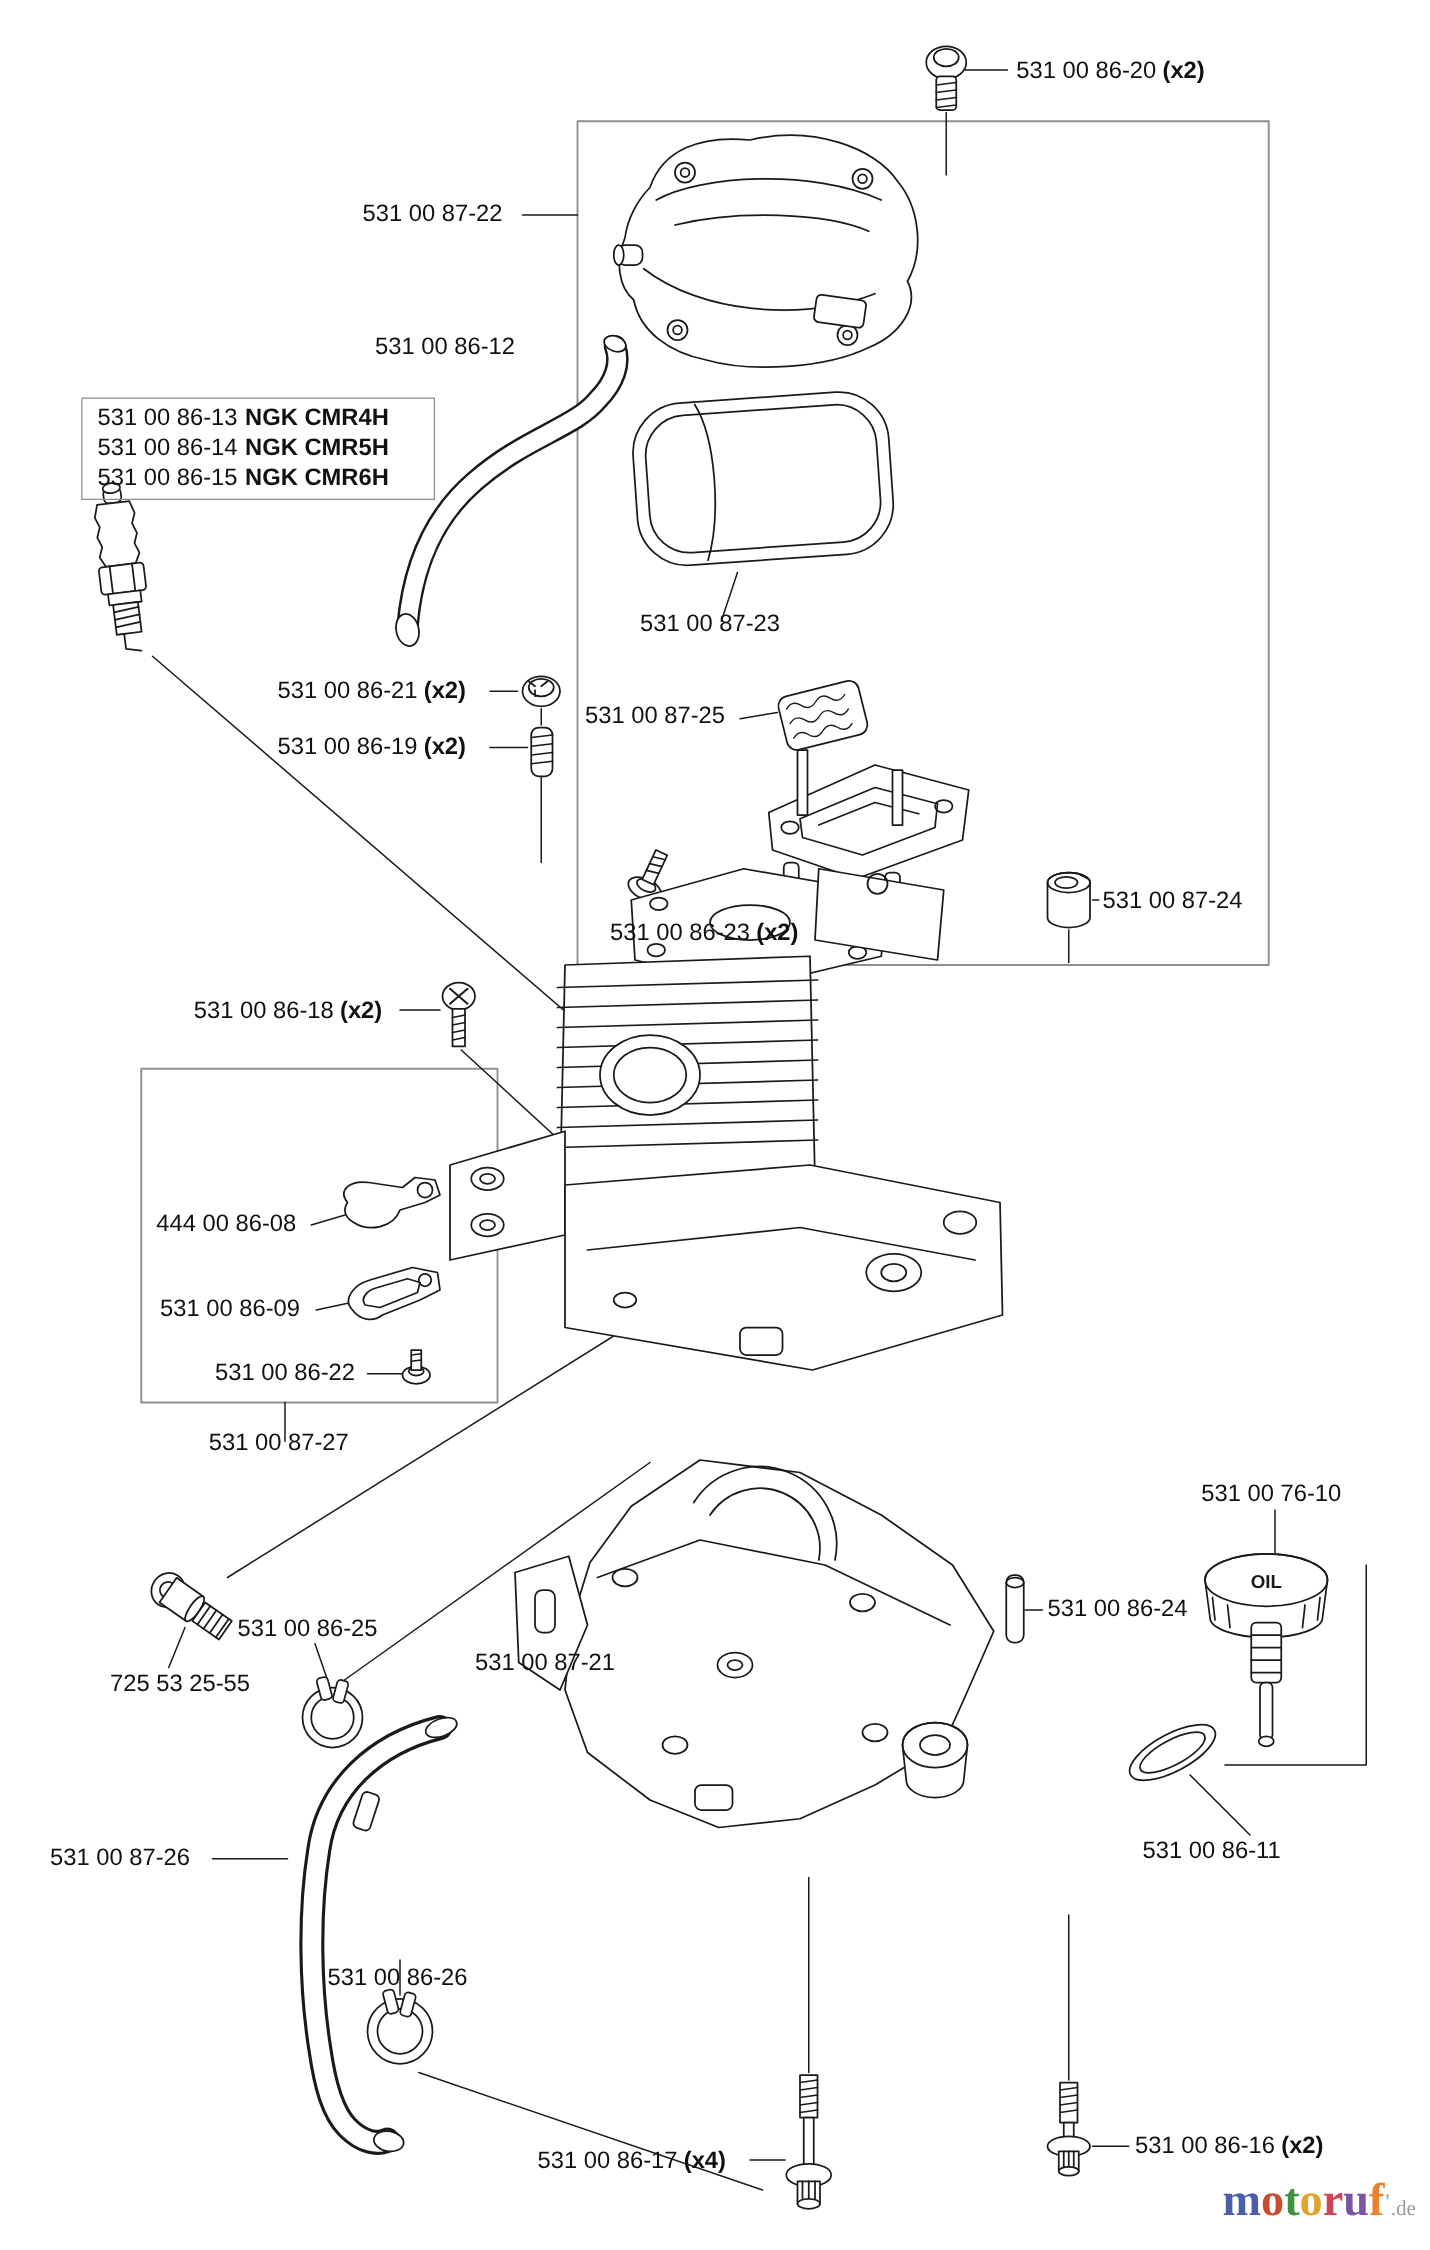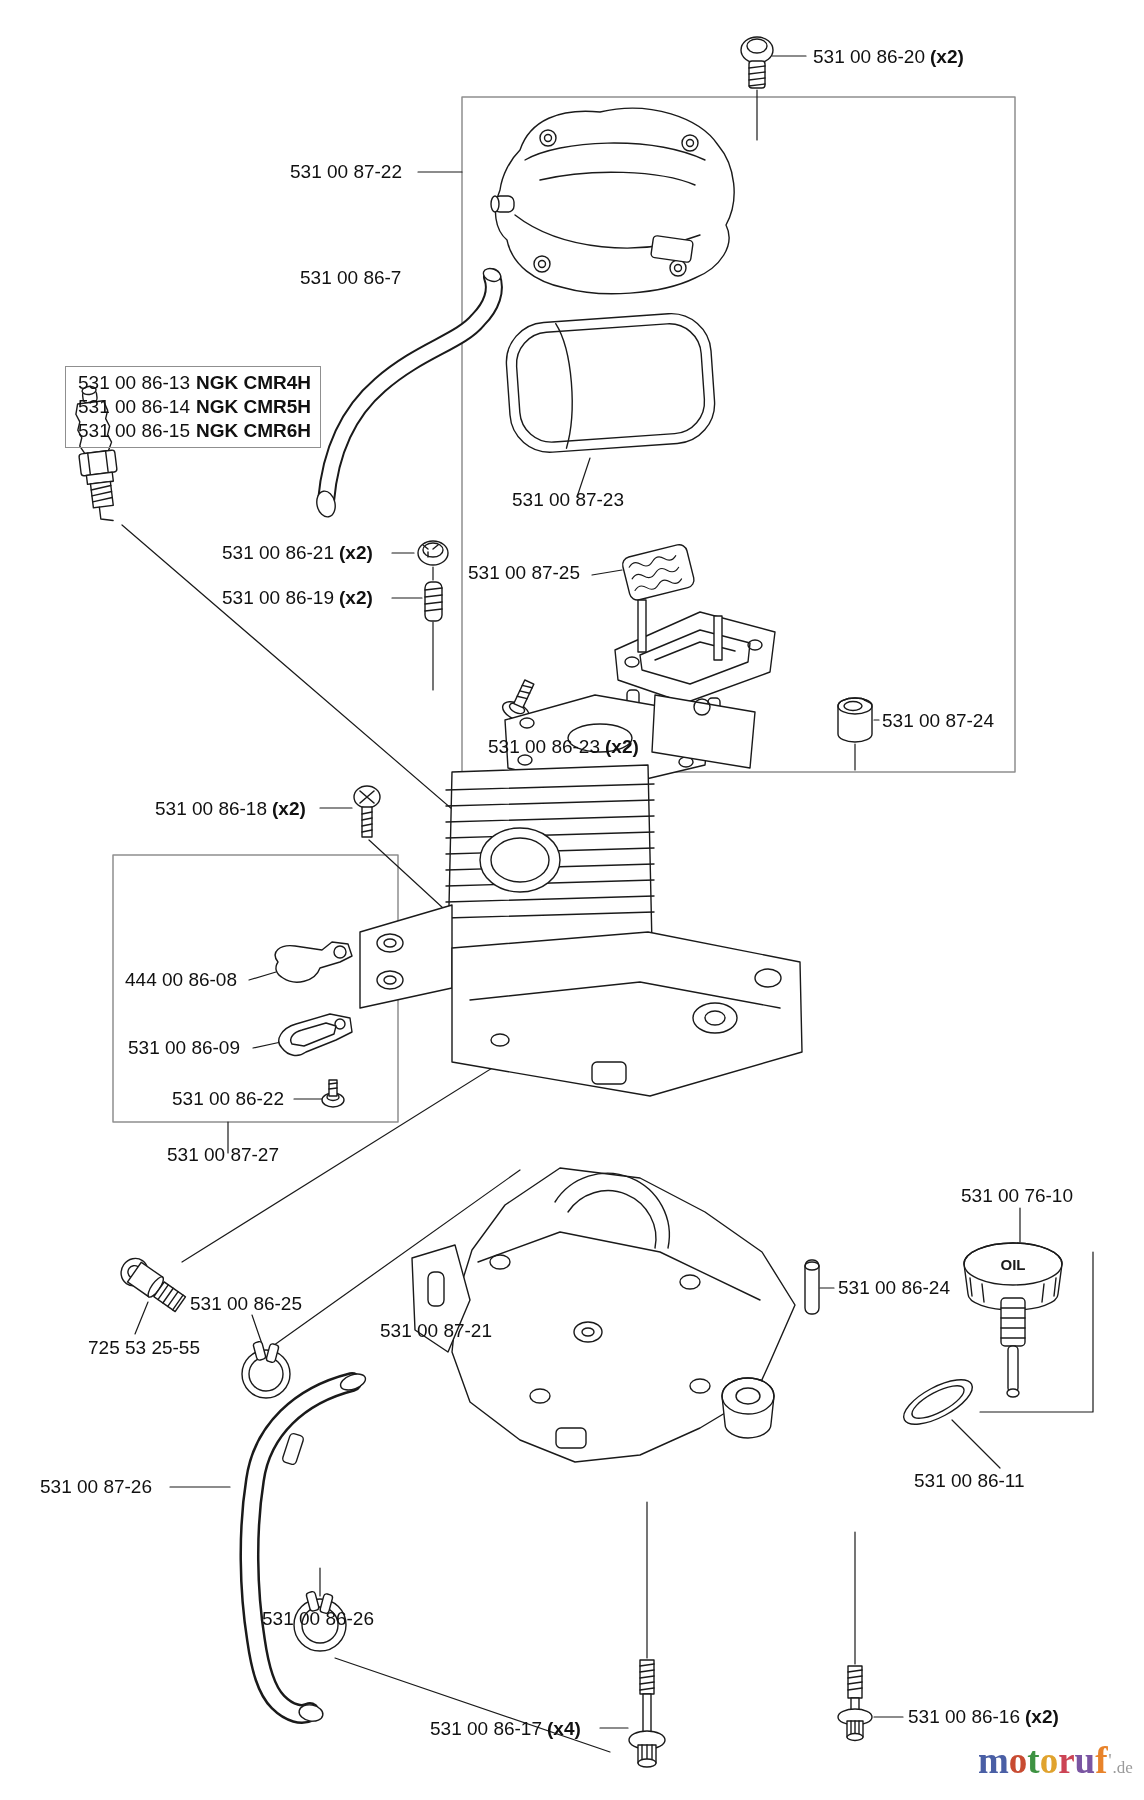--- a/index.html
+++ b/index.html
@@ -1,22 +1,22 @@
 <!DOCTYPE html>
 <html><head>
 <meta charset="utf-8">
 <style>
   html,body{margin:0;padding:0;background:#ffffff;}
   #stage{position:relative;width:1144px;height:1800px;background:#ffffff;overflow:hidden;
          font-family:"Liberation Sans",sans-serif;color:#111;}
   #drawing{position:absolute;left:0;top:0;}
   .plabel{position:absolute;font-size:19px;line-height:22px;white-space:nowrap;color:#111;}
   .plabel .b{font-weight:bold;margin-left:5px;}
-  .ngkbox{position:absolute;left:65px;top:318px;width:256px;height:82px;border:1.5px solid #8f8f8f;
-          box-sizing:border-box;padding:4px 0 0 12px;margin-top:48px;}
+  .ngkbox{position:absolute;left:65px;top:318px;width:283px;height:82px;border:1.5px solid #8f8f8f;
+          box-sizing:border-box;padding:4px 0 0 12px;}
   .ngkrow{font-size:19px;line-height:24px;white-space:nowrap;}
   .ngkrow .code{font-weight:bold;margin-left:6px;}
   .logo{position:absolute;left:978px;top:1742px;font-family:Liberation Serif, serif;
         font-weight:bold;font-size:37px;line-height:38px;white-space:nowrap;}
   .logo .tick{font-size:18px;vertical-align:top;}
   .logo .de{font-size:17px;font-weight:normal;}
 </style>
 </head>
 <body>
 
@@ -364,40 +364,40 @@
       <line x1="859" y1="1721" x2="859" y2="1737"></line>
       <ellipse cx="855" cy="1737" rx="8" ry="3.5" fill="#fff"></ellipse>
     </g>
 
     <text x="1013" y="1270" font-family="Liberation Sans, sans-serif" font-size="15" font-weight="bold" fill="#1a1a1a" stroke="none" text-anchor="middle" id="oil-text">OIL</text>
   </g>
 </svg>
 
 <div class="plabel" style="left:813px;top:46px"><span>531 00 86-20</span><span class="b">(x2)</span></div>
 <div class="plabel" style="left:290px;top:161px"><span>531 00 87-22</span></div>
-<div class="plabel" style="left:300px;top:267px"><span>531 00 86-7</span></div>
+<div class="plabel" style="left:300px;top:267px"><span>531 00 86-12</span></div>
 <div class="plabel" style="left:512px;top:489px"><span>531 00 87-23</span></div>
 <div class="plabel" style="left:222px;top:542px"><span>531 00 86-21</span><span class="b">(x2)</span></div>
 <div class="plabel" style="left:468px;top:562px"><span>531 00 87-25</span></div>
 <div class="plabel" style="left:222px;top:587px"><span>531 00 86-19</span><span class="b">(x2)</span></div>
 <div class="plabel" style="left:488px;top:736px"><span>531 00 86-23</span><span class="b">(x2)</span></div>
 <div class="plabel" style="left:882px;top:710px"><span>531 00 87-24</span></div>
 <div class="plabel" style="left:155px;top:798px"><span>531 00 86-18</span><span class="b">(x2)</span></div>
 <div class="plabel" style="left:125px;top:969px"><span>444 00 86-08</span></div>
 <div class="plabel" style="left:128px;top:1037px"><span>531 00 86-09</span></div>
 <div class="plabel" style="left:172px;top:1088px"><span>531 00 86-22</span></div>
 <div class="plabel" style="left:167px;top:1144px"><span>531 00 87-27</span></div>
 <div class="plabel" style="left:961px;top:1185px"><span>531 00 76-10</span></div>
 <div class="plabel" style="left:838px;top:1277px"><span>531 00 86-24</span></div>
 <div class="plabel" style="left:380px;top:1320px"><span>531 00 87-21</span></div>
 <div class="plabel" style="left:88px;top:1337px"><span>725 53 25-55</span></div>
 <div class="plabel" style="left:190px;top:1293px"><span>531 00 86-25</span></div>
 <div class="plabel" style="left:40px;top:1476px"><span>531 00 87-26</span></div>
 <div class="plabel" style="left:914px;top:1470px"><span>531 00 86-11</span></div>
-<div class="plabel" style="left:262px;top:1608px"><span>531 00 86-26</span></div>
+<div class="plabel" style="left:262px;top:1572px"><span>531 00 86-26</span></div>
 <div class="plabel" style="left:430px;top:1718px"><span>531 00 86-17</span><span class="b">(x4)</span></div>
 <div class="plabel" style="left:908px;top:1706px"><span>531 00 86-16</span><span class="b">(x2)</span></div>
 
 <div class="ngkbox">
   <div class="ngkrow"><span>531 00 86-13</span><span class="code">NGK CMR4H</span></div>
   <div class="ngkrow"><span>531 00 86-14</span><span class="code">NGK CMR5H</span></div>
   <div class="ngkrow"><span>531 00 86-15</span><span class="code">NGK CMR6H</span></div>
 </div>
 
 <div class="logo">

